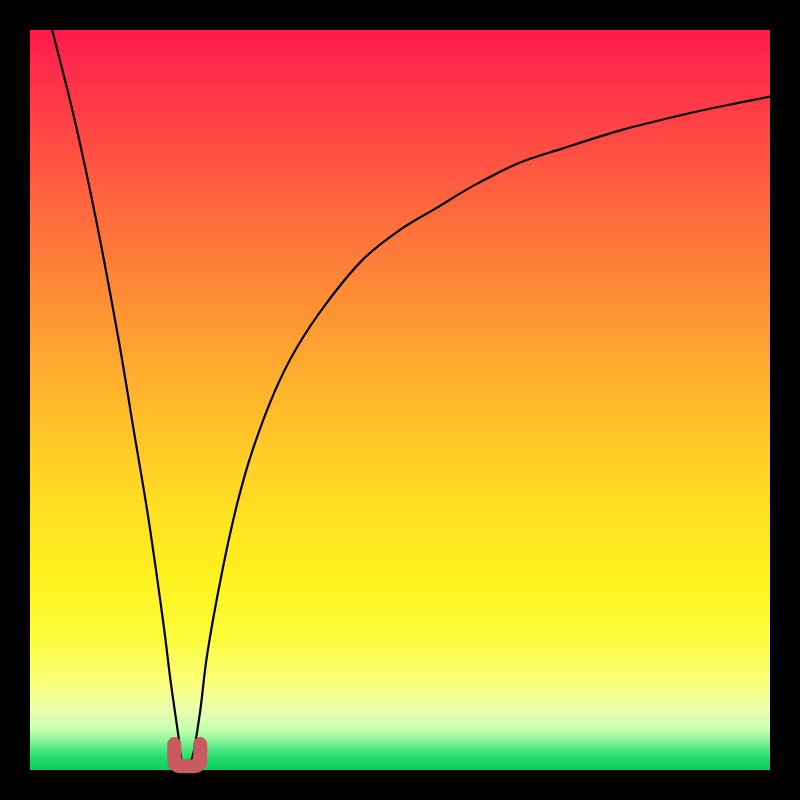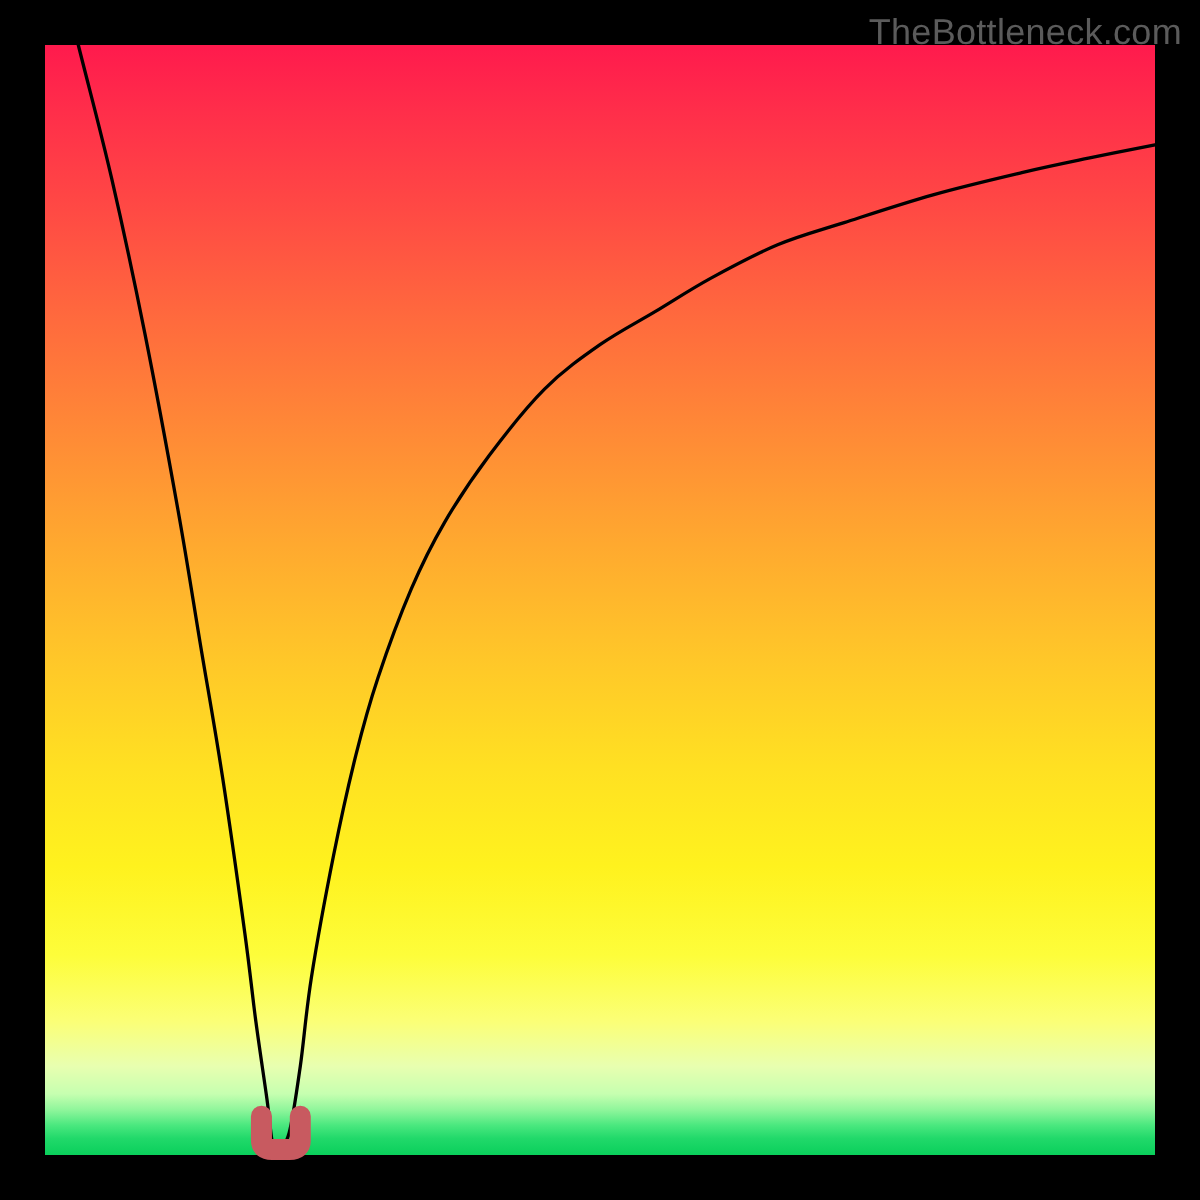--- a/index.html
+++ b/index.html
@@ -76,14 +76,13 @@
       <path id="curve-path" fill="none" stroke="#000000" stroke-width="2.2" stroke-linecap="round" stroke-linejoin="round" d="M 0.00 -88.80 C 3.70 -74.00, 14.80 -29.60, 22.20 0.00 C 29.60 29.60, 37.00 56.73, 44.40 88.80 C 51.80 120.87, 59.20 155.40, 66.60 192.40 C 74.00 229.40, 82.63 276.27, 88.80 310.80 C 94.97 345.33, 98.67 370.00, 103.60 399.60 C 108.53 429.20, 113.47 456.33, 118.40 488.40 C 123.33 520.47, 129.50 564.87, 133.20 592.00 C 136.90 619.13, 138.13 632.70, 140.60 651.20 C 143.07 669.70, 146.15 689.43, 148.00 703.00 C 149.85 716.57, 150.47 727.05, 151.70 732.60 C 152.93 738.15, 153.55 737.53, 155.40 736.30 C 157.25 735.07, 160.33 734.45, 162.80 725.20 C 165.27 715.95, 167.73 698.07, 170.20 680.80 C 172.67 663.53, 173.90 645.03, 177.60 621.60 C 181.30 598.17, 187.47 564.87, 192.40 540.20 C 197.33 515.53, 202.27 493.33, 207.20 473.60 C 212.13 453.87, 215.83 440.30, 222.00 421.80 C 228.17 403.30, 236.80 379.87, 244.20 362.60 C 251.60 345.33, 257.77 333.00, 266.40 318.20 C 275.03 303.40, 284.90 288.60, 296.00 273.80 C 307.10 259.00, 320.67 241.73, 333.00 229.40 C 345.33 217.07, 357.67 208.43, 370.00 199.80 C 382.33 191.17, 394.67 185.00, 407.00 177.60 C 419.33 170.20, 430.43 162.80, 444.00 155.40 C 457.57 148.00, 473.60 139.37, 488.40 133.20 C 503.20 127.03, 515.53 123.95, 532.80 118.40 C 550.07 112.85, 572.27 105.45, 592.00 99.90 C 611.73 94.35, 633.93 89.17, 651.20 85.10 C 668.47 81.03, 680.80 78.56, 695.60 75.48 C 710.40 72.40, 732.60 68.08, 740.00 66.60"></path>
 
       <path id="valley-path" fill="none" stroke="#c85a60" stroke-width="14" stroke-linecap="round" stroke-linejoin="round" d="M 144.3 714.1
               L 144.3 730.3
               Q 144.3 736.3 151.3 736.3
               L 163.2 736.3
               Q 170.2 736.3 170.2 730.3
               L 170.2 714.1"></path>
     </svg>
   </div>
-  <div class="watermark">TheBottleneck.com</div>
 </div>
 
 </body></html>

